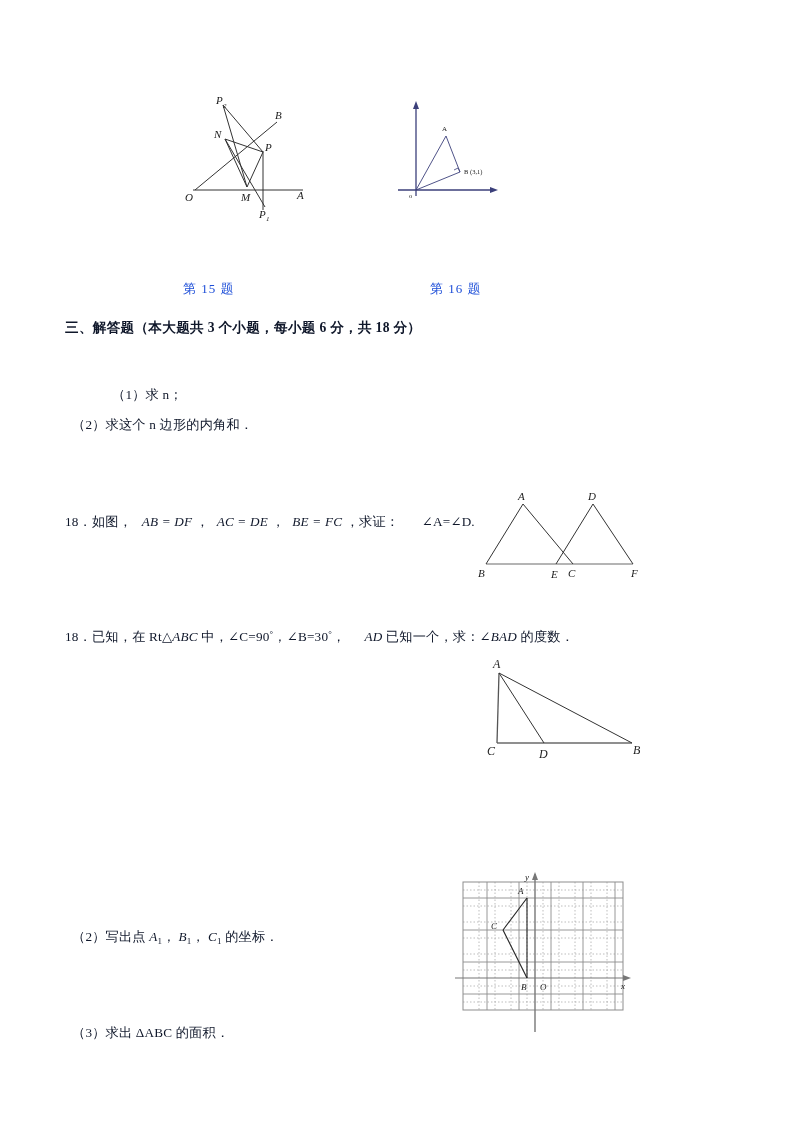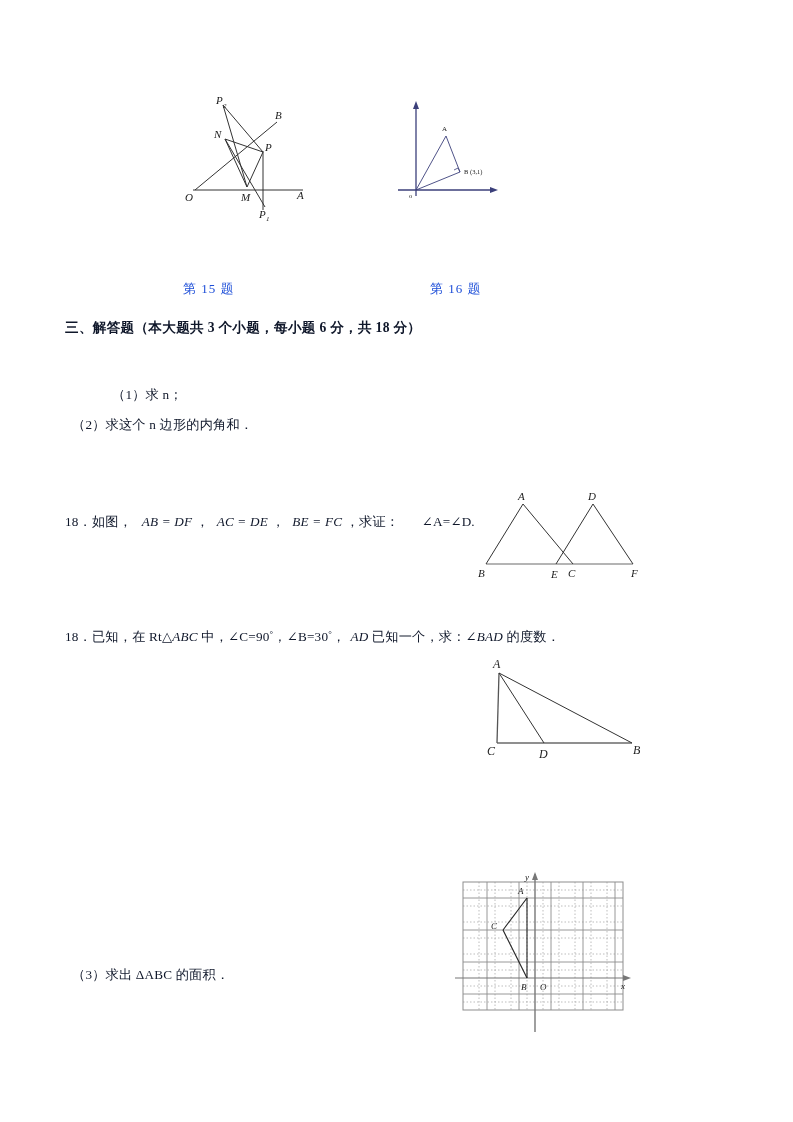--- a/index.html
+++ b/index.html
@@ -159,21 +159,21 @@
       <text class="lbl" x="0" y="95" font-size="11">B</text>
       <text class="lbl" x="40" y="18" font-size="11">A</text>
       <text class="lbl" x="73" y="96" font-size="11">E</text>
       <text class="lbl" x="90" y="95" font-size="11">C</text>
       <text class="lbl" x="110" y="18" font-size="11">D</text>
       <text class="lbl" x="153" y="95" font-size="11">F</text>
     </svg>
   </div>
 
   <div class="txt" style="left:65px; top:628px;">
-    <span>18．已知，在 Rt</span><span class="it">△ABC</span><span> 中，∠C=90</span><span class="sup">°</span><span>，∠B=30</span><span class="sup">°</span><span>，</span><span class="it" style="margin-left:5px">AD</span><span> 已知一个，求：∠</span><span class="it">BAD</span><span> 的度数．</span>
+    <span>18．已知，在 Rt</span><span class="it">△ABC</span><span> 中，∠C=90</span><span class="sup">°</span><span>，∠B=30</span><span class="sup">°</span><span>，</span><span class="it" style="margin-left:19px">AD</span><span> 已知一个，求：∠</span><span class="it">BAD</span><span> 的度数．</span>
   </div>
 
   <div class="fig" style="left:487px; top:655px;">
     <svg width="155" height="105" viewBox="0 0 155 105">
 
       <line x1="10" y1="88" x2="145" y2="88" stroke="#6a6a6a" stroke-width="1.3"></line>
       <line x1="10" y1="88" x2="12" y2="18" stroke="#555" stroke-width="1.3"></line>
       <line x1="12" y1="18" x2="145" y2="88" stroke="#333" stroke-width="1"></line>
 
       <line x1="12" y1="18" x2="57" y2="88" stroke="#333" stroke-width="1"></line>
@@ -181,22 +181,25 @@
       <text class="lbl" x="6" y="13" font-size="12">A</text>
       <text class="lbl" x="0" y="100" font-size="12">C</text>
       <text class="lbl" x="52" y="103" font-size="12">D</text>
       <text class="lbl" x="146" y="99" font-size="12">B</text>
     </svg>
   </div>
 
 
 
 
-
-  <div class="txt" style="left:72px; top:966px;text-align:right;">（3）求出 ΔABC 的面积．</div>
+  <div class="txt" style="left:72px; top:928px;">
+    <span>（2）写出点 </span><span class="it">A</span><span class="sub">1</span><span>，</span><span class="it" style="margin-left:3px">B</span><span class="sub">1</span><span>，</span><span class="it" style="margin-left:3px">C</span><span class="sub">1</span><span> 的坐标．</span>
+  </div>
+
+  <div class="txt" style="left:72px; top:1024px;text-align:right;">（3）求出 ΔABC 的面积．</div>
 
   <div class="fig" style="left:455px; top:872px;">
     <svg width="180" height="175" viewBox="0 0 180 175">
       <defs>
         
       </defs>
 
       <g stroke="#a0a0a0" stroke-width=".7" stroke-dasharray="1.5 2">
         <line x1="8" y1="18" x2="168" y2="18"></line>
         <line x1="8" y1="34" x2="168" y2="34"></line>

